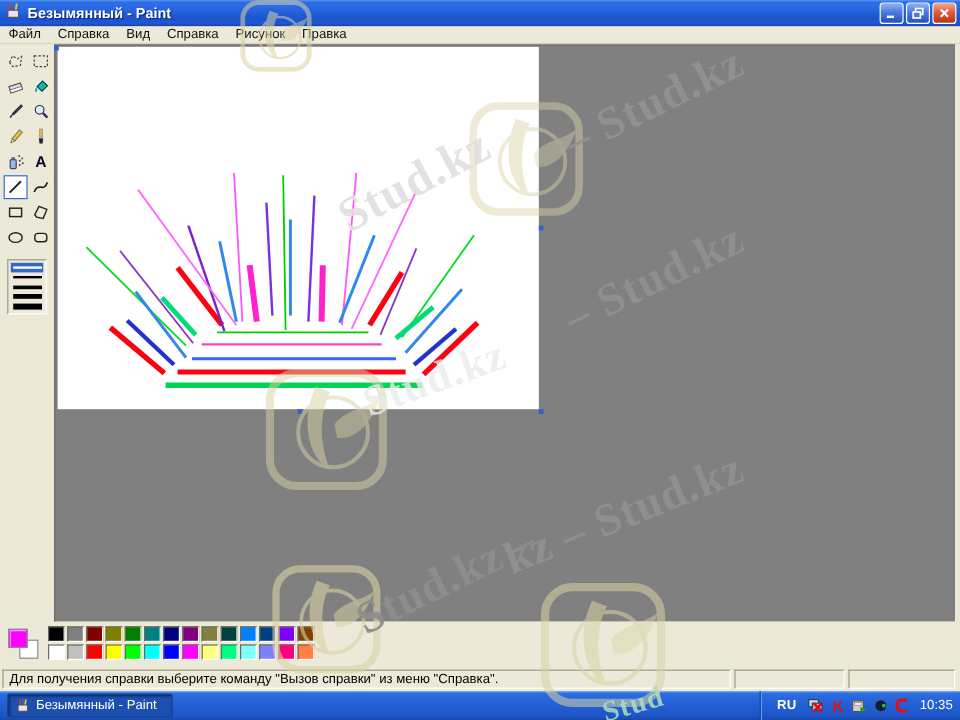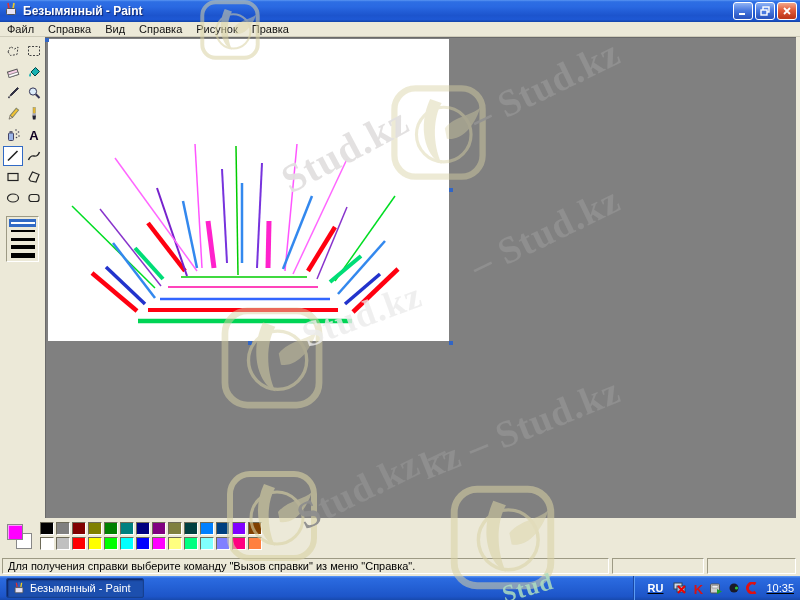--- a/index.html
+++ b/index.html
@@ -64,21 +64,21 @@
     background:linear-gradient(180deg,#5f9af6 0%,#2c6be0 9%,#2765da 30%,#1d55c8 85%,#1749ad 100%); display:flex; align-items:center; }
   #start-btn { height:24px; width:86px; border-radius:0 11px 11px 0; display:flex; align-items:center; gap:5px; padding:0 10px 0 8px;
     background:linear-gradient(180deg,#8ed48e 0%,#4aa94a 20%,#3c9a3c 50%,#2d822d 90%);
     box-shadow:inset 0 1px 1px rgba(255,255,255,.5), 1px 0 3px rgba(0,0,30,.4); color:#fff; font-weight:bold; font-style:italic; font-size:14px;
     text-shadow:1px 1px 1px rgba(0,0,0,.5); }
   .task-btn { height:20px; width:138px; margin-left:6px; border-radius:2px; display:flex; align-items:center; gap:4px; padding:0 5px;
     color:#fff; font-size:11px; white-space:nowrap; overflow:hidden; }
   .task-btn.active { background:#1c4fae; box-shadow:inset 1px 1px 2px rgba(0,0,40,.65); border:1px solid #16408f; }
   .task-btn.inactive { background:linear-gradient(180deg,#6ba1f6 0%,#4584ef 45%,#3a75e2 90%); border:1px solid #2d63cc; box-shadow:inset 0 1px 0 rgba(255,255,255,.4); }
   #tray { margin-left:auto; height:24px; display:flex; align-items:center; gap:4px; padding:0 6px 0 8px;
-    border-left:1px solid #1a47a6; box-shadow:inset 1px 0 0 #5b9cf5;text-decoration:underline; }
+    border-left:1px solid #1a47a6; box-shadow:inset 1px 0 0 #5b9cf5; }
   #lang-box { color:#fff; font-size:11px; font-weight:bold; padding:1px 6px; }
   .tray-icon { width:14px; height:14px; display:flex; align-items:center; justify-content:center; }
   #clock { color:#fff; font-size:11px; margin-left:3px; }
 
   
   #wm-layer { position:absolute; left:0; top:0; width:800px; height:600px; pointer-events:none; z-index:50; }
   .wm { position:absolute; font-family:"Liberation Serif",serif; font-weight:bold; white-space:nowrap; letter-spacing:1px; }
   .logo { position:absolute; pointer-events:none; }
 
   svg text { font-family:"Liberation Sans",sans-serif; }

